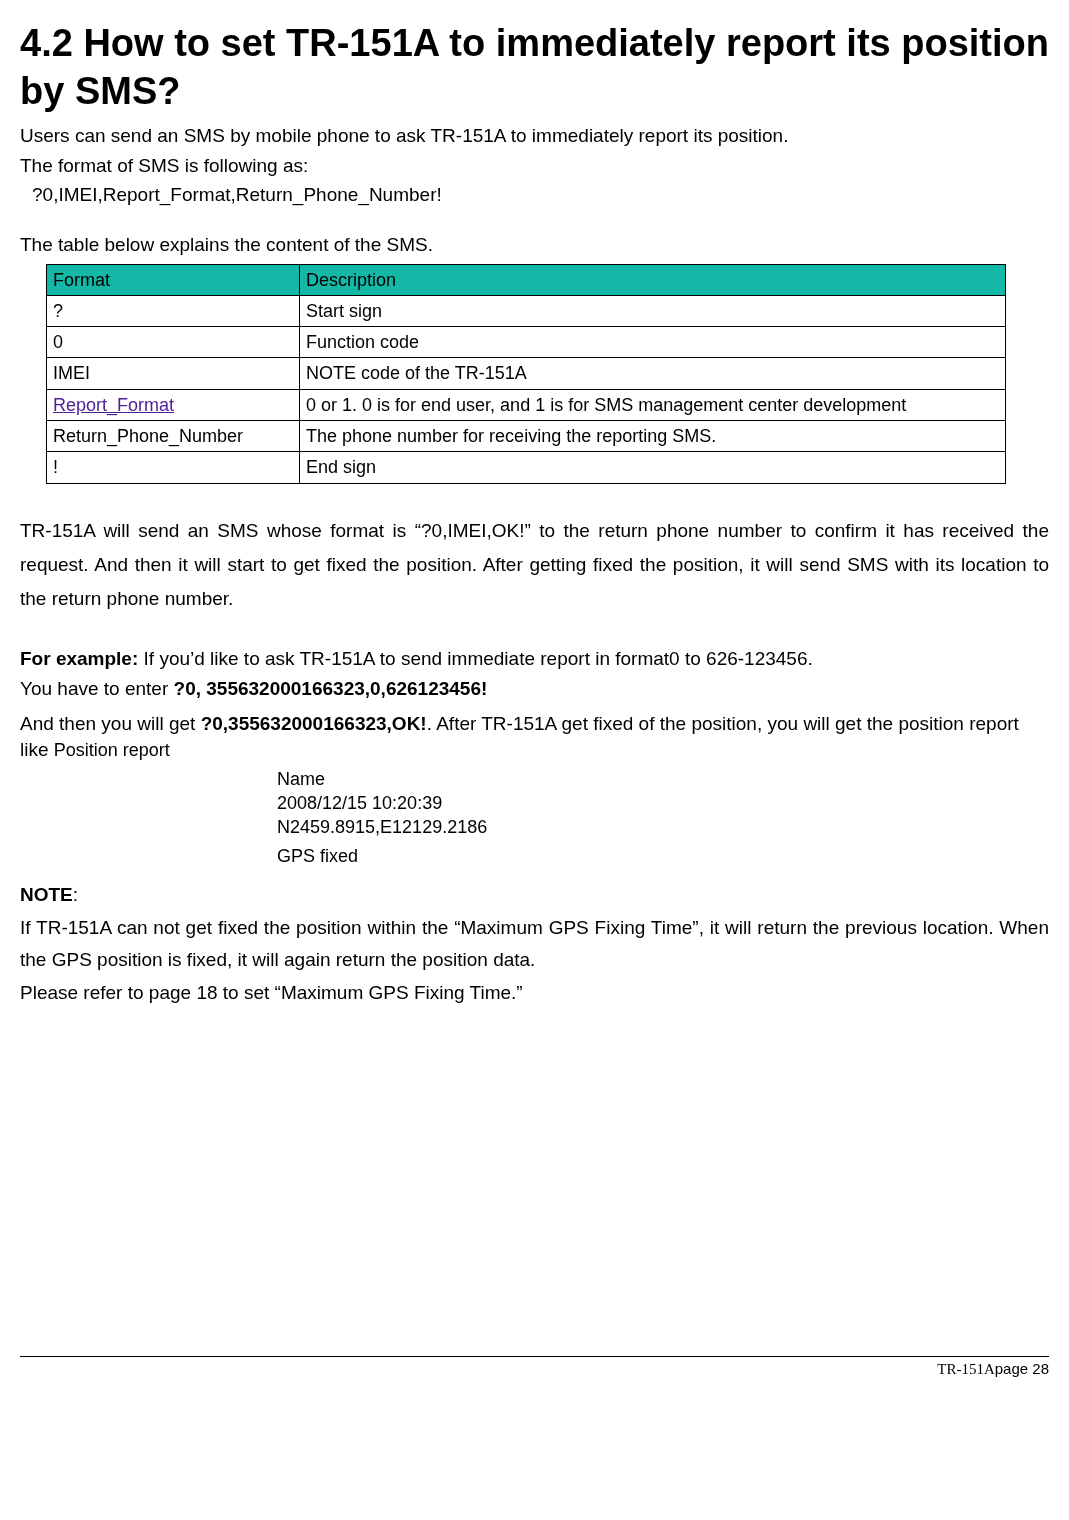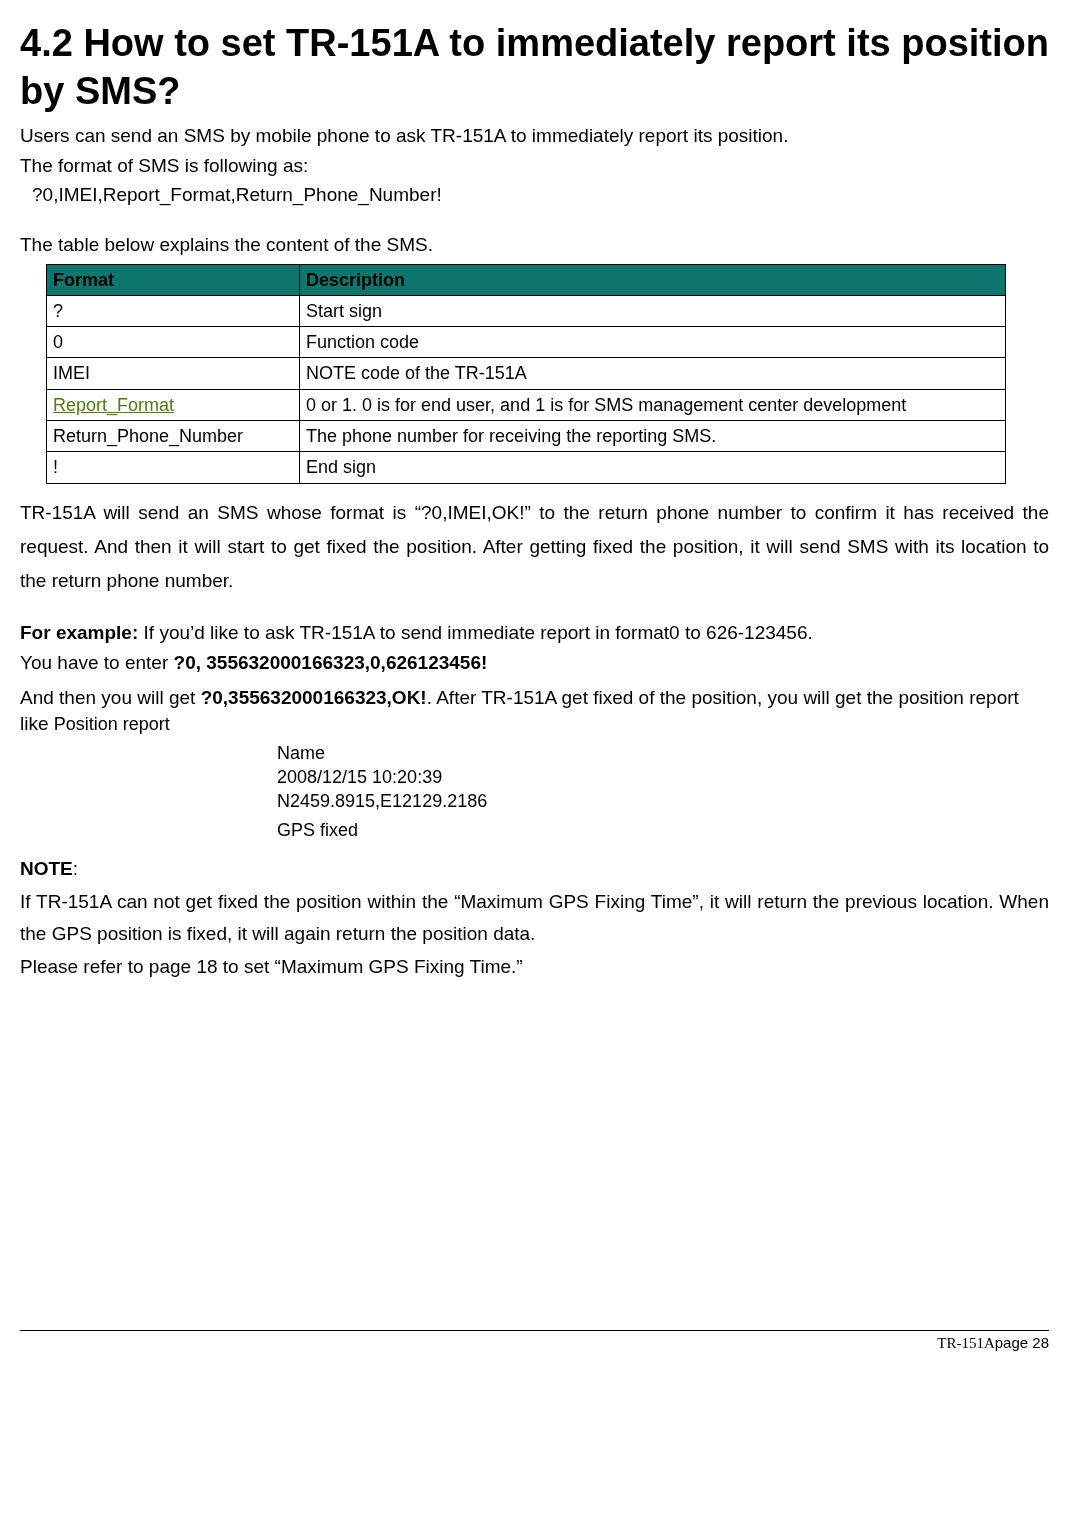--- a/index.html
+++ b/index.html
@@ -30,34 +30,34 @@
       width: 960px;
     }
     th, td {
       border: 1px solid #000;
       padding: 3px 6px;
       text-align: left;
       vertical-align: top;
       font-size: 18px;
     }
     th {
-      background-color: #0f766e;
-      font-weight: bold;
+      background-color: #14b8a6;
+      font-weight: normal;
     }
     td.col1 {
       width: 240px;
     }
     a.hyperlink {
-      color: #4d7c0f;
+      color: #4c1d95;
       text-decoration: underline;
     }
     .justify {
       text-align: justify;
       line-height: 1.8;
-      margin: 12px 0;
+      margin: 30px 0;
     }
     .example-block {
       margin-top: 22px;
     }
     .position-report {
       font-size: 18px;
       line-height: 1.35;
       margin-left: 257px;
       margin-top: 2px;
     }

